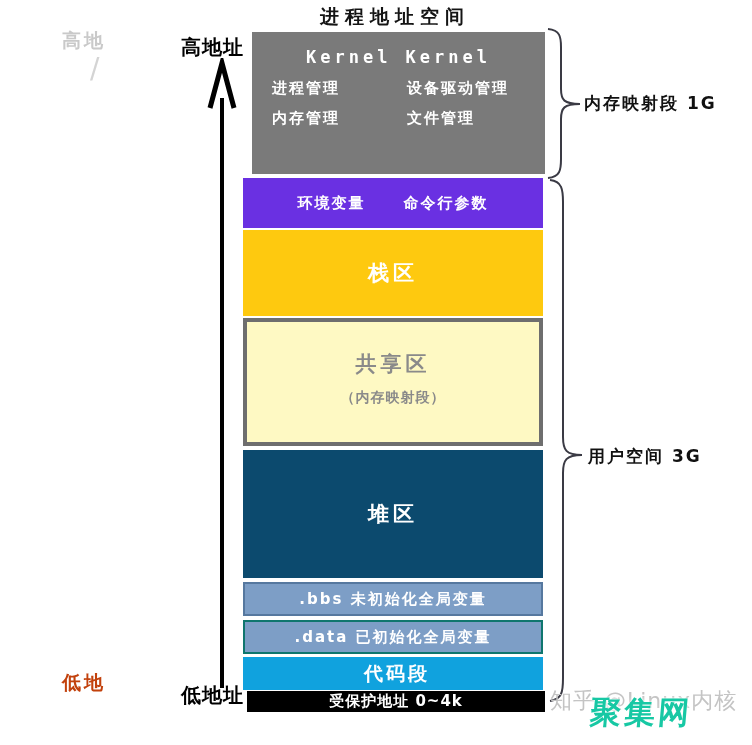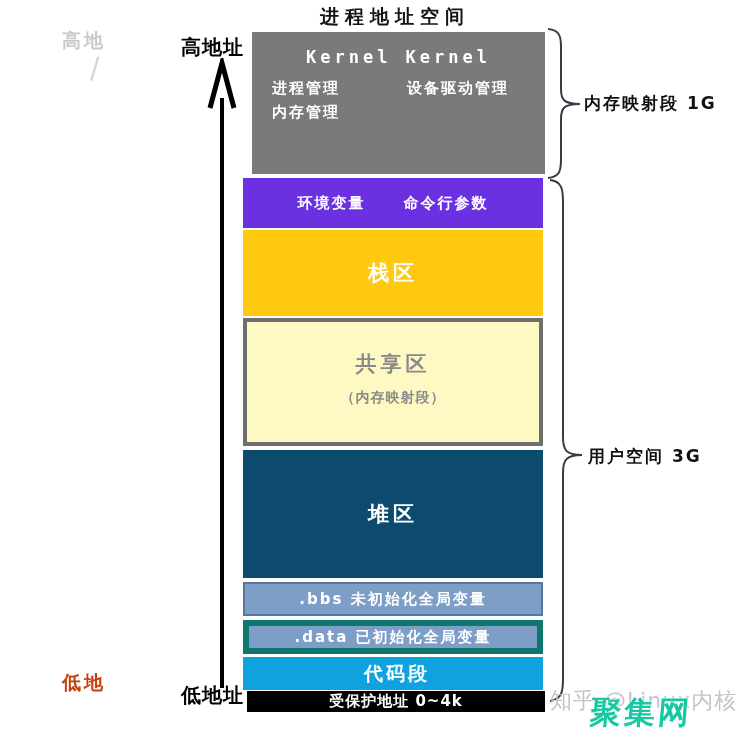--- a/index.html
+++ b/index.html
@@ -22,32 +22,32 @@
   .addr-high { position:absolute; left:181px; top:34px;  font-size:20px; font-weight:bold; color:#000; letter-spacing:1px; }
   .addr-low  { position:absolute; left:181px; top:682px; font-size:20px; font-weight:bold; color:#000; letter-spacing:1px; }
   .arrow-svg { position:absolute; left:203px; top:58px; }
 
   .block { position:absolute; left:243px; width:300px; box-sizing:border-box; }
   .center-flex { display:flex; align-items:center; justify-content:center; }
 
   .kernel { left:252px; width:293px; top:32px; height:142px; }
   .kernel-title { margin-top:15px; text-align:center; color:#fff;
     font-family:"DejaVu Sans Mono","Liberation Mono",monospace; font-size:17px; font-weight:bold; letter-spacing:4px; }
-  .kernel-grid { margin:12px 0 0 20px; display:grid; grid-template-columns:135px auto; row-gap:5px;
+  .kernel-grid { margin:12px 0 0 20px; display:grid; grid-template-columns:135px auto; row-gap:11px;
     color:#fff; font-weight:bold; font-size:15px; letter-spacing:2px; }
 
   .env  { top:178px; height:50px; display:flex; align-items:center; justify-content:center; gap:38px;
           color:#fff; font-weight:bold; font-size:15px; letter-spacing:2px; }
   .stack{ top:230px; height:86px;  color:#fff; font-weight:bold; font-size:21px; letter-spacing:4px; }
   .shared { top:318px; height:128px; background:#fef9c3; border:4px solid #6e6e6e; text-align:center; color:#8a8a8a; }
   .shared-label { margin-top:28px; font-size:21px; font-weight:600; letter-spacing:4px; }
   .shared-sub   { margin-top:11px; font-size:14px; font-weight:600; letter-spacing:1px; }
   .heap { top:450px; height:128px; color:#fff; font-weight:bold; font-size:21px; letter-spacing:4px; }
   .bss    { top:582px; height:34px; border:2px solid #56789f; color:#fff; font-weight:bold; font-size:15px; letter-spacing:2px; }
-  .dataseg{ top:620px; height:34px; border:6px solid #0f766e; color:#fff; font-weight:bold; font-size:15px; letter-spacing:2px; }
+  .dataseg{ top:620px; height:34px; border:2px solid #0f766e; color:#fff; font-weight:bold; font-size:15px; letter-spacing:2px; }
   .code   { top:657px; height:33px; color:#fff; font-weight:bold; font-size:19px; letter-spacing:3px; }
   .protected { top:691px; left:247px; width:298px; height:21px; color:#fff; font-weight:bold; font-size:15px; letter-spacing:1px; }
 
   .brace-svg { position:absolute; }
   .brace1-label { position:absolute; left:584px; top:92px;  font-size:17px; font-weight:bold; color:#111; letter-spacing:2px; white-space:nowrap; }
   .brace2-label { position:absolute; left:588px; top:445px; font-size:17px; font-weight:bold; color:#111; letter-spacing:2px; white-space:nowrap; }
 </style>
 </head>
 <body>
 
@@ -65,20 +65,21 @@
     <polyline points="7,50 19,5 31,50" fill="none" stroke="#000" stroke-width="5"></polyline>
   </svg>
   <div class="addr-low">低地址</div>
 
   <div class="block kernel" style="background-color: rgb(122, 122, 122);">
     <div class="kernel-title">Kernel Kernel</div>
     <div class="kernel-grid">
       <span>进程管理</span>
       <span>设备驱动管理</span>
       <span>内存管理</span>
+      <span>文件管理</span>
     </div>
   </div>
 
   <div class="block env" style="background-color: rgb(106, 48, 226);">
     <span>环境变量</span>
     <span>命令行参数</span>
   </div>
 
   <div class="block stack center-flex" style="background-color: rgb(254, 201, 15);">
     <span>栈区</span>

